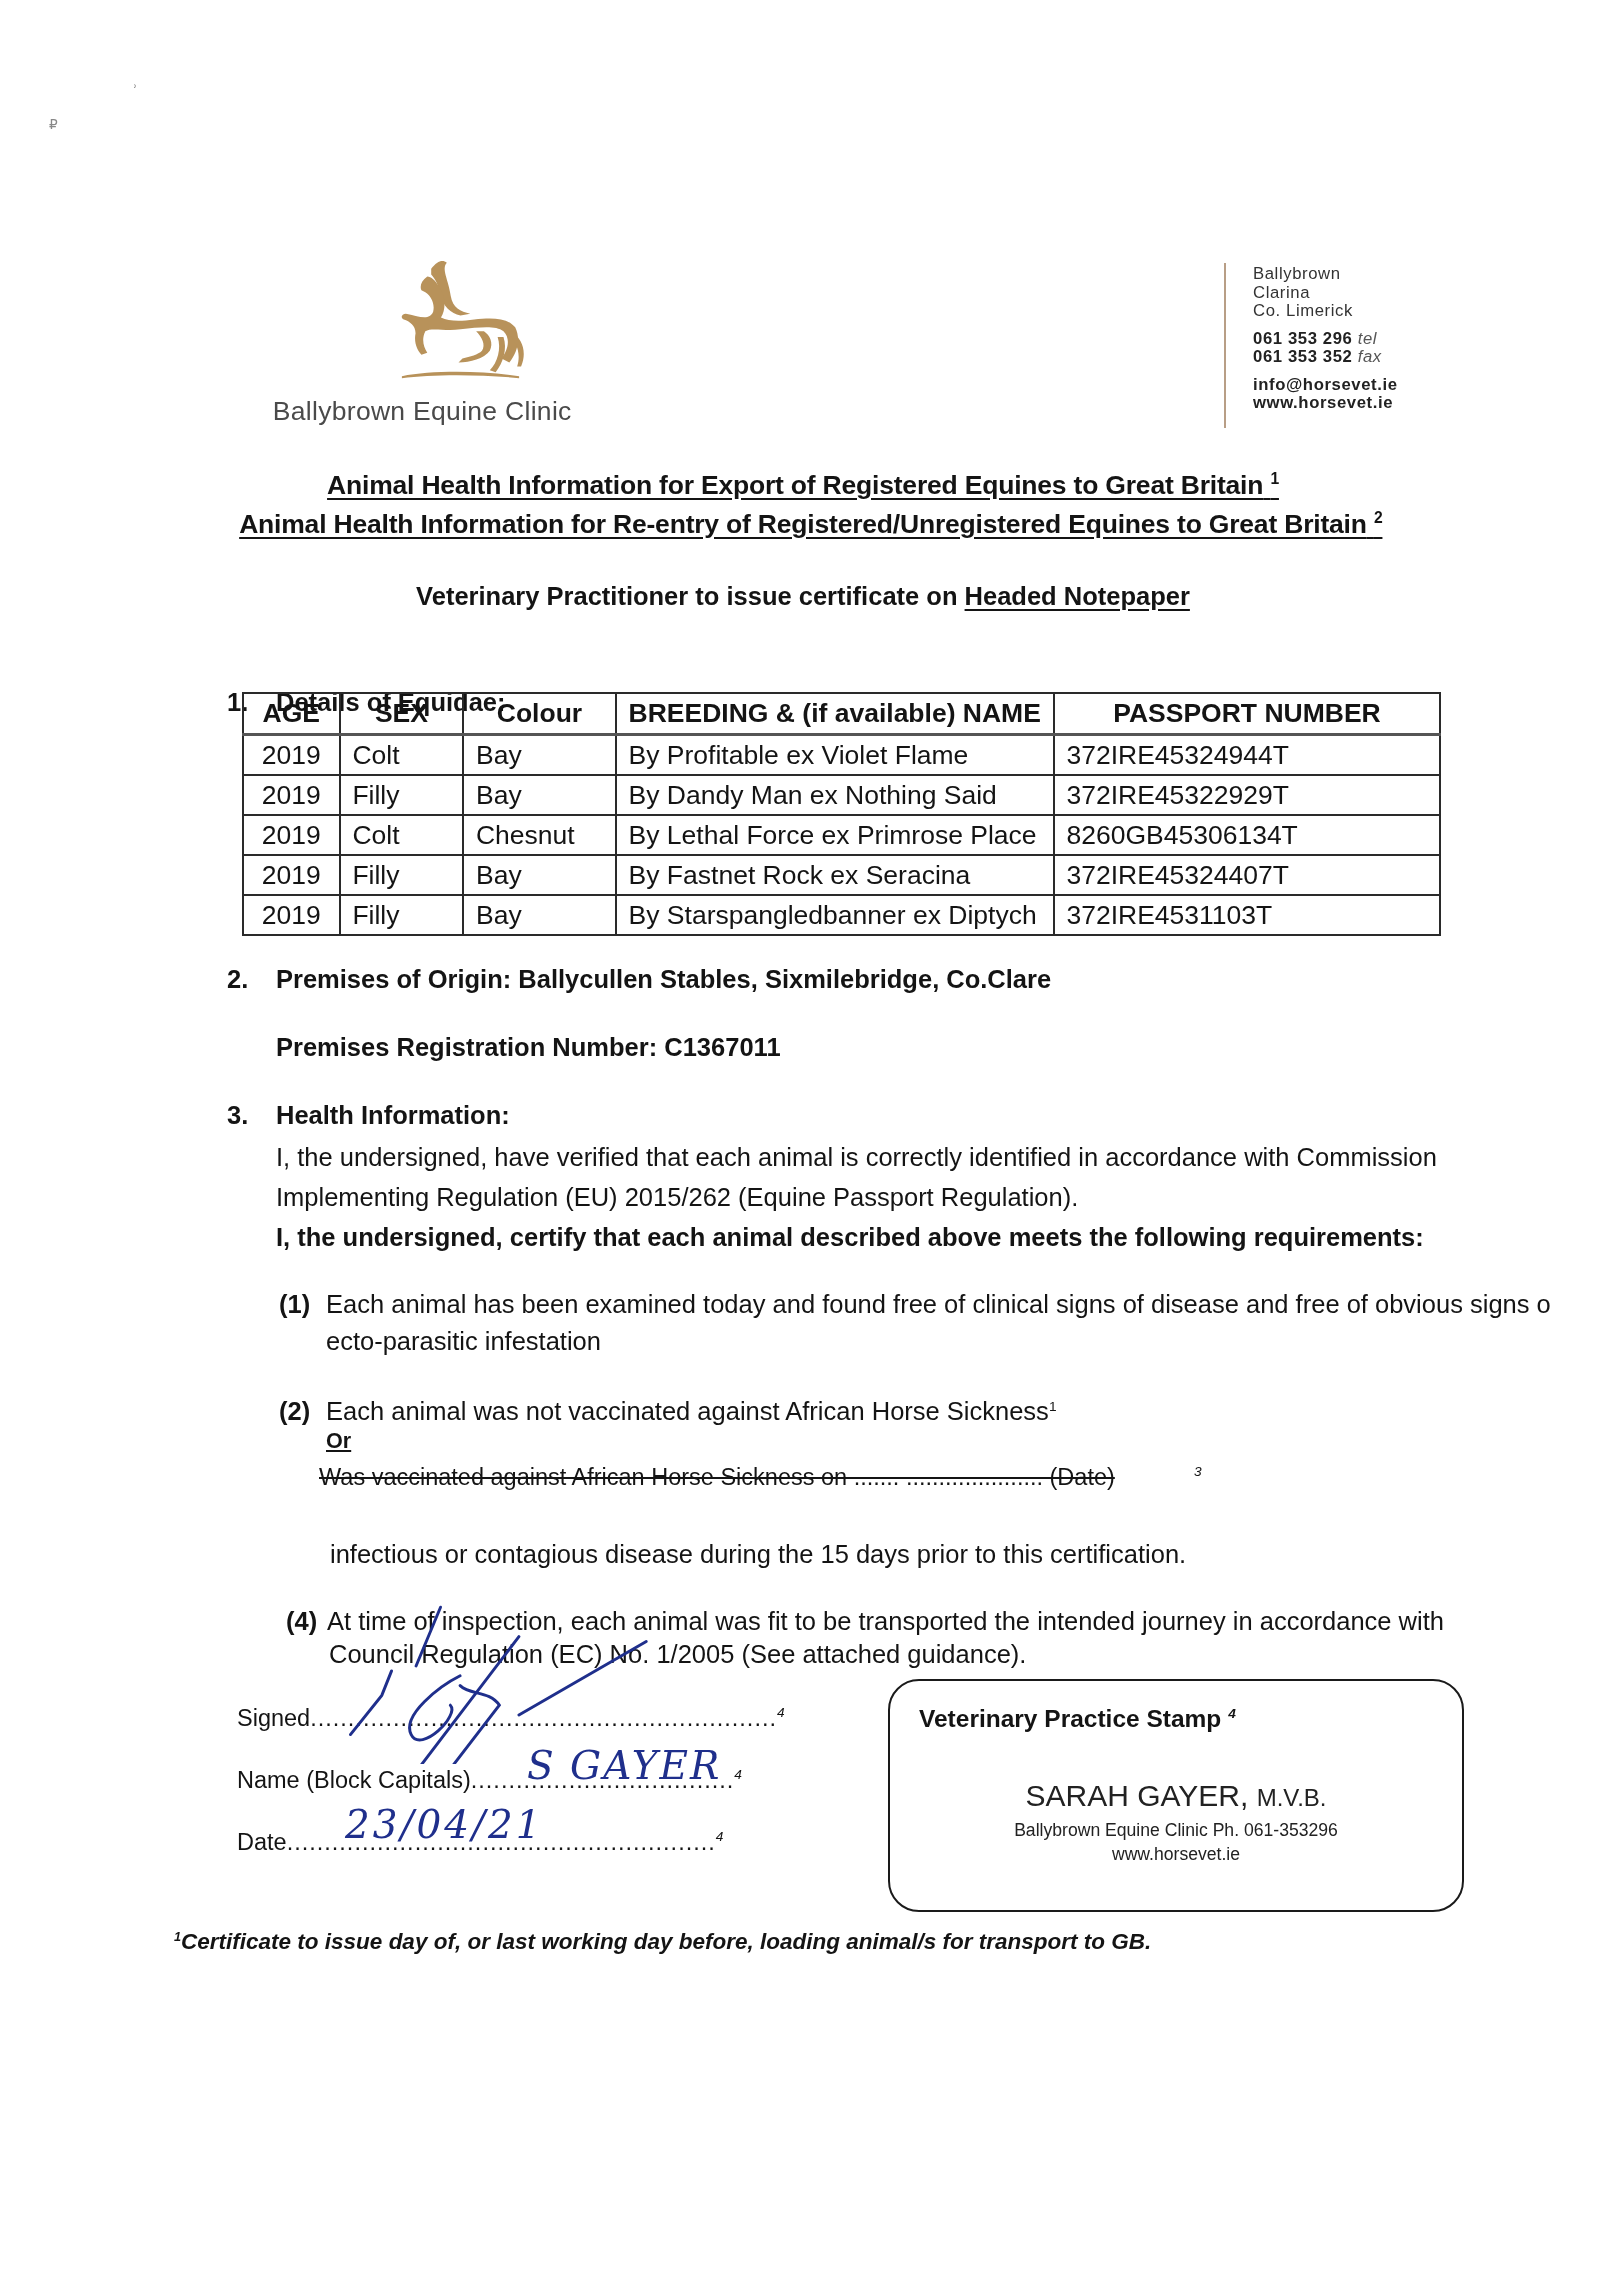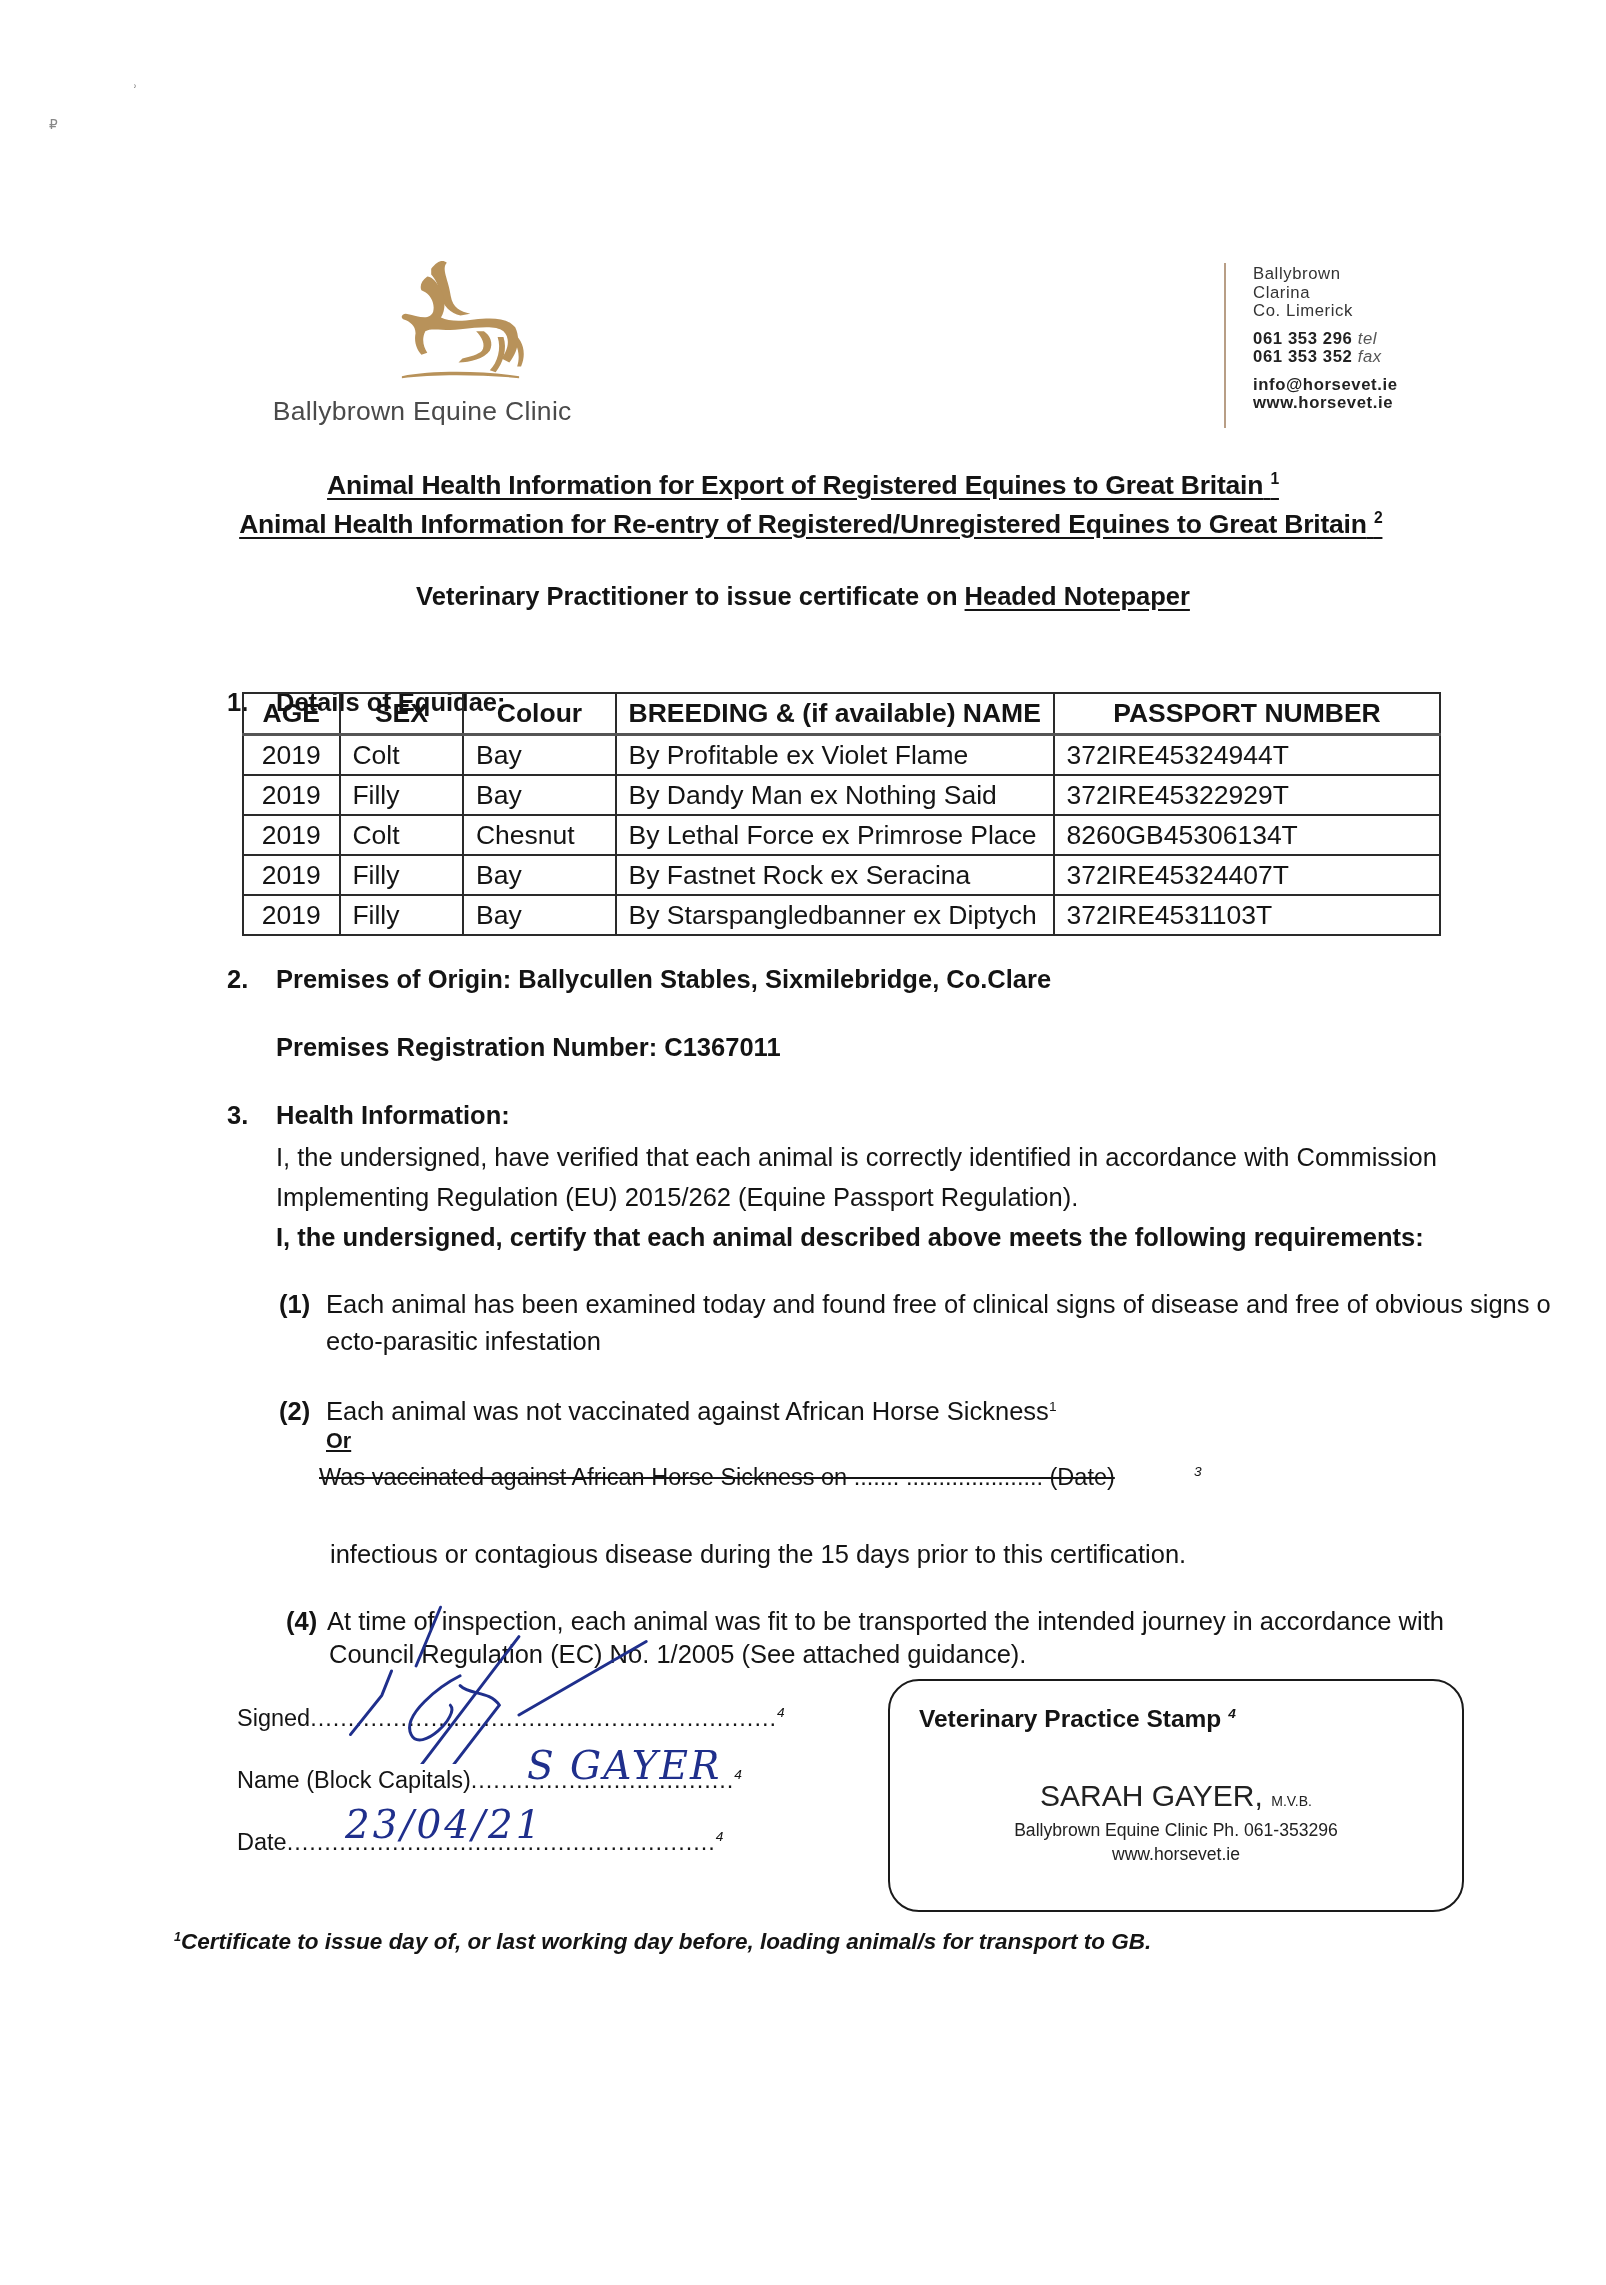--- a/index.html
+++ b/index.html
@@ -47,21 +47,21 @@
   .sig-line { font-size: 23.5px; white-space: nowrap; }
   .sig-line sup { font-style: italic; font-size: 13.7px; }
   .dots { letter-spacing: 1px; }
   .handwriting { position: absolute; font-family: "DejaVu Serif", serif; color: #1f2f8c; font-style: italic; }
 
   
   .stamp-box { left: 888px; top: 1679px; width: 572px; height: 229px; border: 2px solid #1a1a1a; border-radius: 31px; }
   .stamp-title { position: absolute; left: 29px; top: 23.5px; font-weight: bold; font-size: 24.5px; white-space: nowrap; }
   .stamp-title sup { font-style: italic; font-size: 13.7px; }
   .stamp-name { position: absolute; left: 0; width: 100%; top: 98px; text-align: center; font-size: 30px; white-space: nowrap; color: #222; }
-  .stamp-name small { font-size: 14px; }
+  .stamp-name small { font-size: 24px; }
   .stamp-clinic { position: absolute; left: 0; width: 100%; top: 139px; text-align: center; font-size: 17.6px; white-space: nowrap; color: #222; }
   .stamp-web { position: absolute; left: 0; width: 100%; top: 163px; text-align: center; font-size: 17.6px; white-space: nowrap; color: #222; }
 
   .footnote { left: 174px; top: 1929px; font-size: 22.5px; font-style: italic; font-weight: bold; white-space: nowrap; }
 </style>
 </head>
 <body>
 
 <span class="speck" style="left:132px;top:82px;">ʾ</span>
 <span class="speck" style="left:49px;top:116px;font-size:13.7px;">₽</span>

